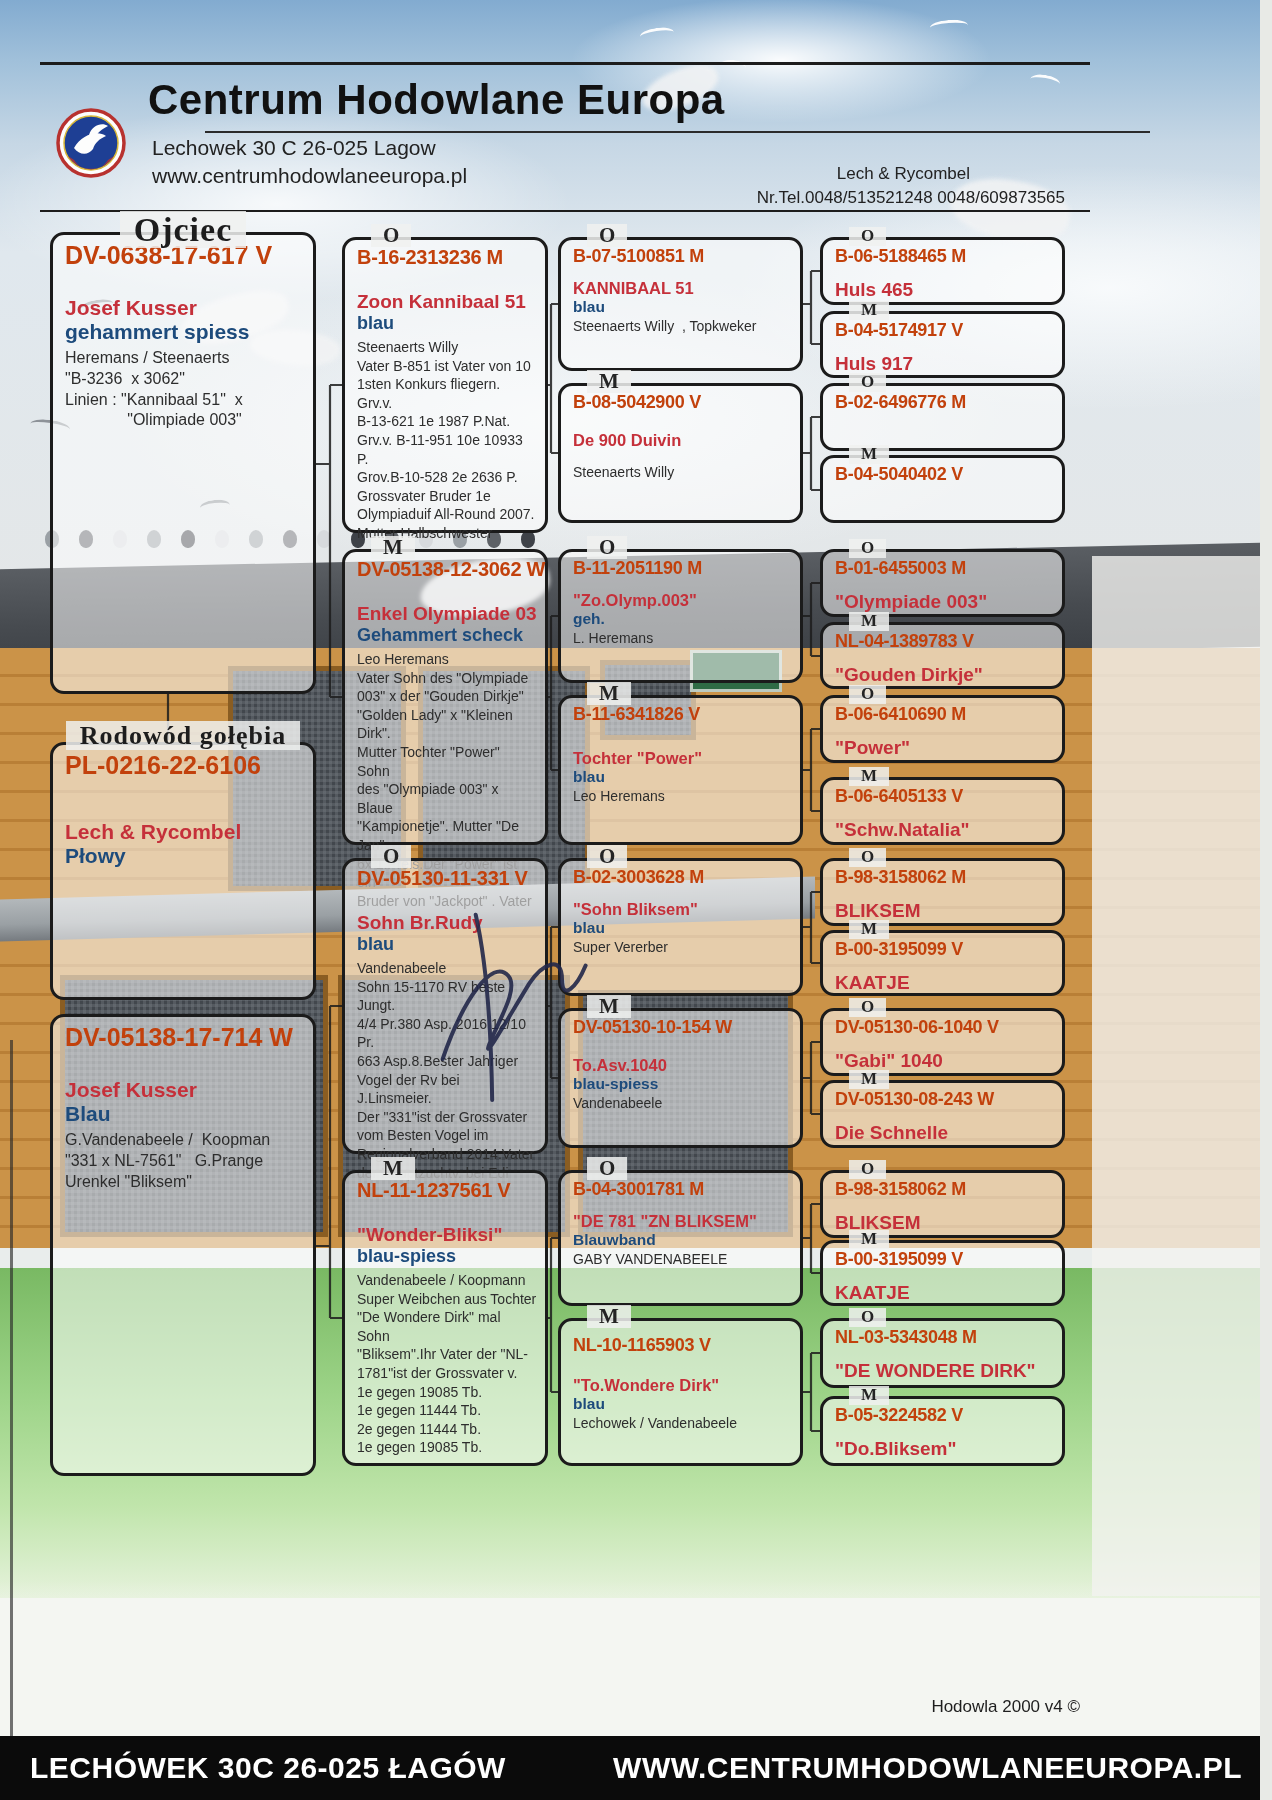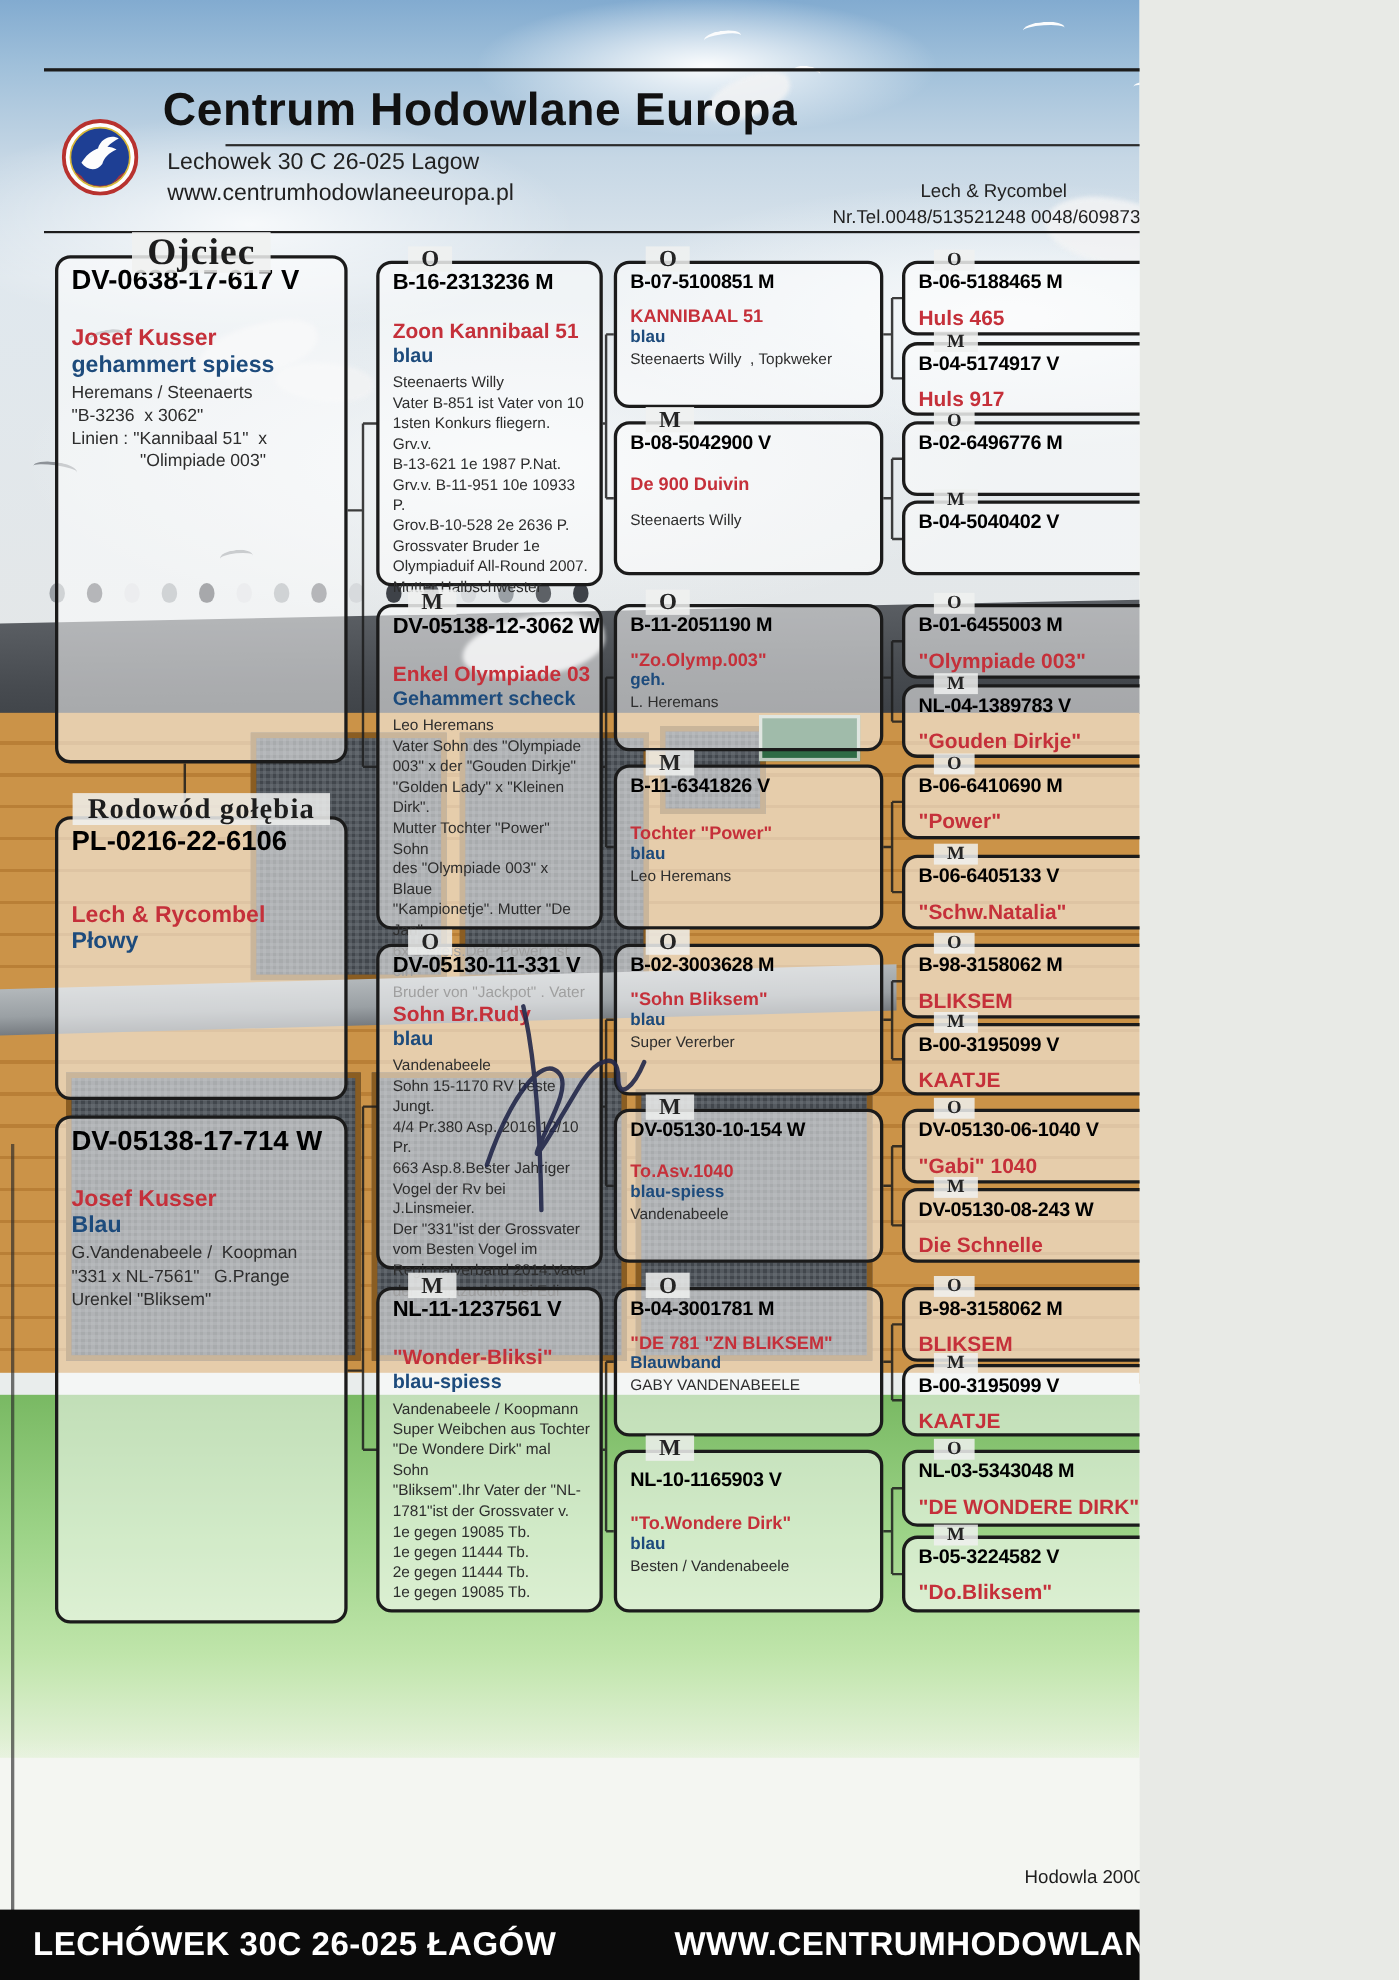--- a/index.html
+++ b/index.html
@@ -1,17 +1,17 @@
 <!DOCTYPE html>
 <html><head>
 <meta charset="utf-8">
 <style>
   html,body{margin:0;padding:0;}
   body{font-family:"Liberation Sans",sans-serif;background:#e8eae6;}
-  #page{position:relative;width:1036px;height:1800px;overflow:hidden;background:#f4f6f2;}
+  #page{position:relative;width:1260px;height:1800px;overflow:hidden;background:#f4f6f2;}
 
   
   .bglayer{position:absolute;left:0;right:0;}
   #sky{top:0;height:600px;
     background:
       radial-gradient(ellipse 300px 90px at 62% 10%, rgba(255,255,255,.95), transparent 70%),
       radial-gradient(ellipse 420px 140px at 22% 34%, rgba(255,255,255,.8), transparent 70%),
       radial-gradient(ellipse 520px 170px at 88% 48%, rgba(250,252,253,.9), transparent 72%),
       radial-gradient(ellipse 600px 200px at 45% 70%, rgba(248,250,251,.8), transparent 75%),
       linear-gradient(180deg,#82abd0 0%,#a0c0da 10%,#c6d7e5 24%,#e0e8ee 42%,#e4e7e8 100%);}
@@ -42,21 +42,21 @@
   .rule{position:absolute;background:#1c1c1c;}
   #title{position:absolute;left:148px;top:76px;font-size:42px;font-weight:bold;color:#111;letter-spacing:.5px;}
   #title-underline{position:absolute;left:205px;top:131px;width:945px;height:2px;background:#2b2b2b;}
   .hdrtxt{position:absolute;color:#222;}
 
   
   .pbox{position:absolute;background:rgba(253,253,253,.55);border:3px solid #1b1b1b;border-radius:14px;z-index:3;box-sizing:border-box;padding:6px 8px 4px 12px;}
   .sex{position:absolute;top:-16px;left:26px;padding:0 12px;font-family:"Liberation Serif",serif;font-weight:bold;font-size:21px;color:#242424;background:rgba(240,241,240,.85);line-height:1.1;}
   .colhead{position:absolute;top:-24px;left:0;right:0;text-align:center;font-family:"Liberation Serif",serif;font-weight:bold;font-size:34px;color:#1d1d1d;letter-spacing:1px;}
   .colhead span{background:rgba(240,241,240,.85);padding:0 14px;}
-  .ring{font-weight:bold;color:#000000;white-space:nowrap;}
+  .ring{font-weight:bold;color:#c2410c;white-space:nowrap;}
   .name{font-weight:bold;color:#c5303a;white-space:pre-wrap;}
   .colr{font-weight:bold;color:#1d4b7c;}
   .desc{color:#2d2d2d;white-space:pre-wrap;}
 
   .g1 .ring{font-size:25px;}
   .g1 .name{font-size:21px;margin-top:26px;}
   .g1 .colr{font-size:21px;}
   .g1 .desc{font-size:16px;line-height:1.3;margin-top:4px;}
 
   .g2 .ring{font-size:20px;letter-spacing:-.3px;}
@@ -300,21 +300,21 @@
     <div class="ring">B-04-3001781 M</div>
     <div class="name">"DE 781 "ZN BLIKSEM"</div>
     <div class="colr">Blauwband</div>
     <div class="desc">GABY VANDENABEELE</div>
   </div>
   <div class="pbox g3" style="left:558px;top:1318px;width:245px;height:148px;">
     <span class="sex">M</span>
     <div class="ring" style="margin-top:8px;">NL-10-1165903 V</div>
     <div class="name" style="margin-top:20px;">"To.Wondere Dirk"</div>
     <div class="colr">blau</div>
-    <div class="desc">Besten / Vandenabeele</div>
+    <div class="desc">Lechowek / Vandenabeele</div>
   </div>
 
   <div class="pbox g4" style="left:820px;top:237px;width:245px;height:68px;">
     <span class="sex" style="font-size:17px;top:-13px;">O</span>
     <div class="ring">B-06-5188465 M</div>
     <div class="name">Huls 465</div>
   </div>
   <div class="pbox g4" style="left:820px;top:311px;width:245px;height:67px;">
     <span class="sex" style="font-size:17px;top:-13px;">M</span>
     <div class="ring">B-04-5174917 V</div>

